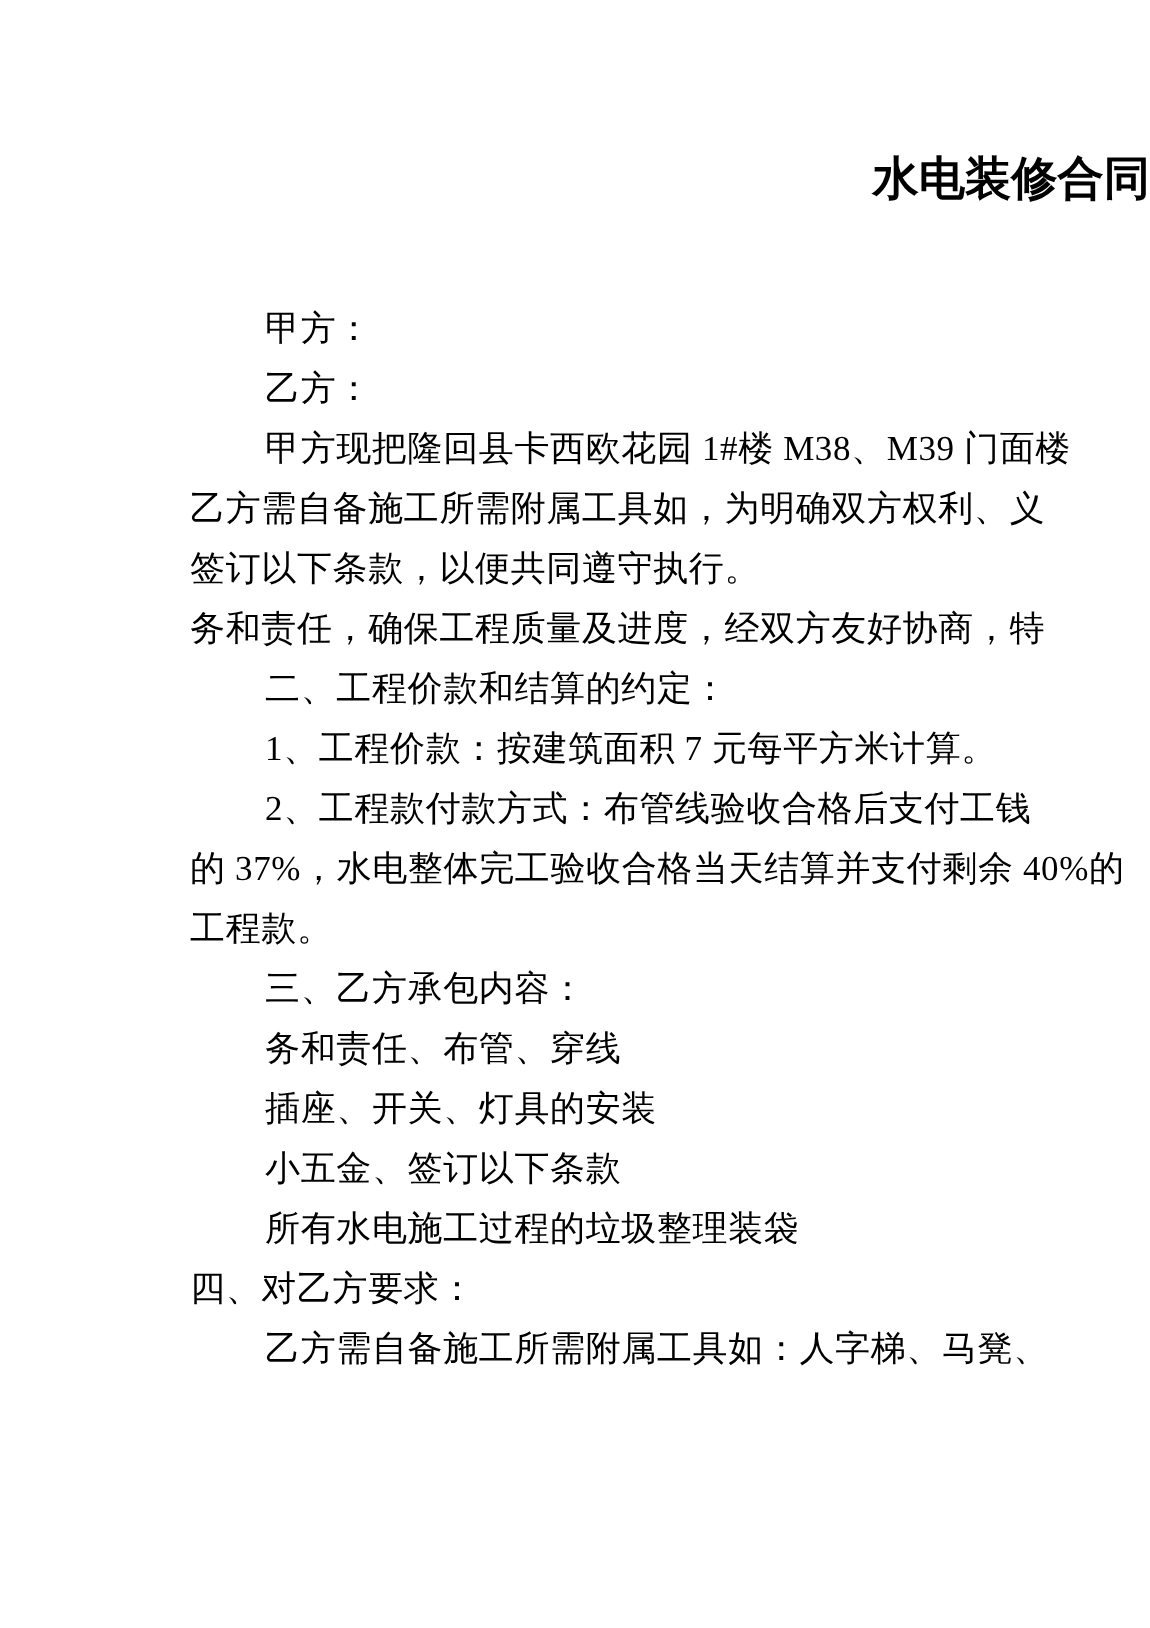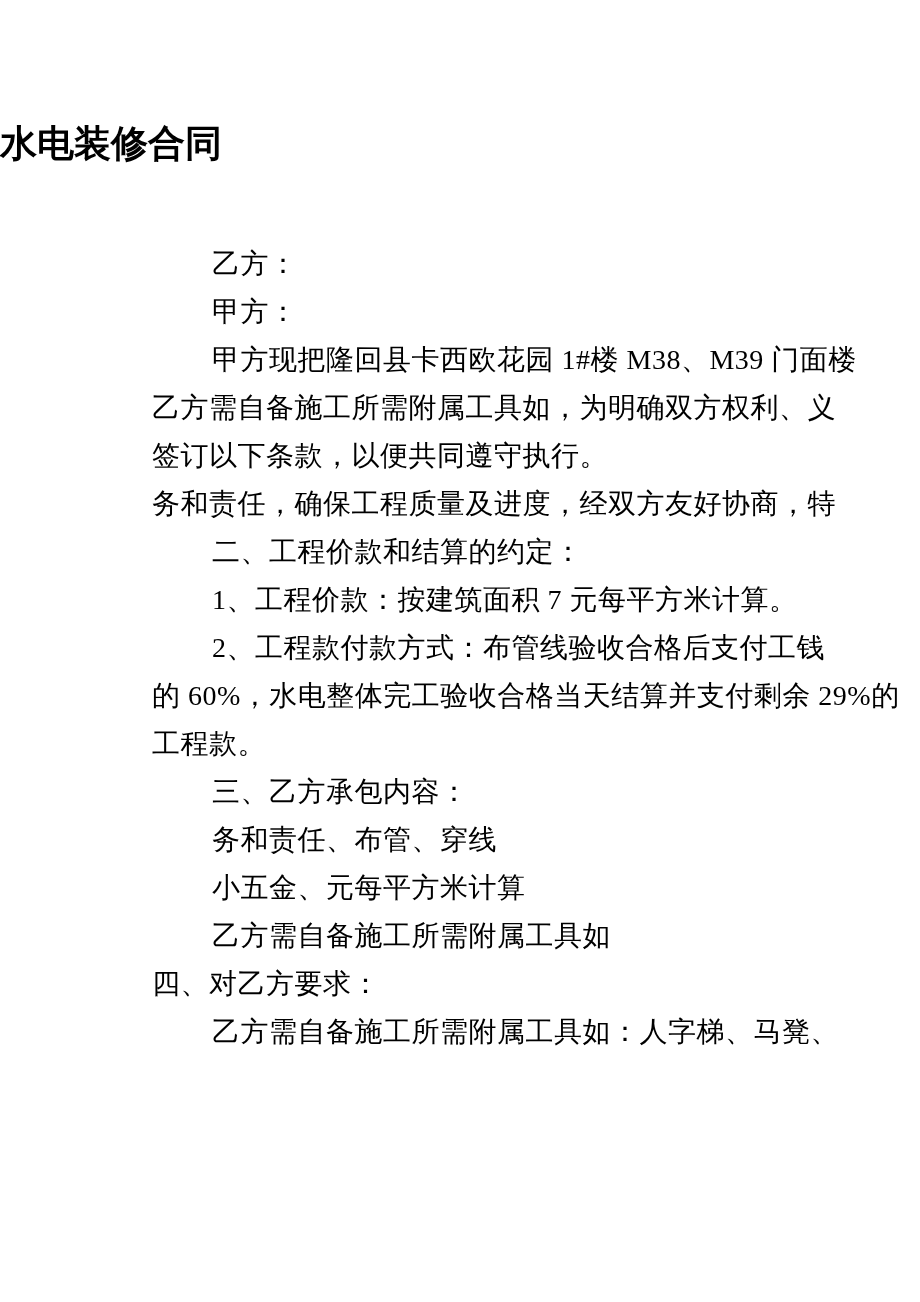--- a/index.html
+++ b/index.html
@@ -15,21 +15,21 @@
     color: #000000;
     font-family: "Liberation Serif", "DejaVu Serif", serif;
     overflow: hidden;
   }
   .doc-title {
     position: absolute;
     top: 116px;
     left: 0;
     width: 920px;
     margin: 0;
-    text-align: left;
+    text-align: right;
     font-size: 37px;
     line-height: 56px;
     font-weight: bold;
     letter-spacing: 0px;
     color: #000000;
   }
   .doc-body {
     position: absolute;
     top: 240px;
     left: 152px;
@@ -46,31 +46,32 @@
   .text-line.indent {
     padding-left: 60px;
   }
 </style>
 </head>
 <body>
 
 <div class="page">
   <h1 class="doc-title">水电装修合同</h1>
   <div class="doc-body">
+      <div class="text-line indent">甲方：</div>
       <div class="text-line indent">乙方：</div>
-      <div class="text-line indent">甲方：</div>
       <div class="text-line indent">甲方现把隆回县卡西欧花园 1#楼 M38、M39 门面楼</div>
       <div class="text-line">乙方需自备施工所需附属工具如，为明确双方权利、义</div>
       <div class="text-line">签订以下条款，以便共同遵守执行。</div>
       <div class="text-line">务和责任，确保工程质量及进度，经双方友好协商，特</div>
       <div class="text-line indent">二、工程价款和结算的约定：</div>
       <div class="text-line indent">1、工程价款：按建筑面积 7 元每平方米计算。</div>
       <div class="text-line indent">2、工程款付款方式：布管线验收合格后支付工钱</div>
-      <div class="text-line">的 60%，水电整体完工验收合格当天结算并支付剩余 29%的</div>
+      <div class="text-line">的 37%，水电整体完工验收合格当天结算并支付剩余 40%的</div>
       <div class="text-line">工程款。</div>
       <div class="text-line indent">三、乙方承包内容：</div>
       <div class="text-line indent">务和责任、布管、穿线</div>
-      <div class="text-line indent">小五金、元每平方米计算</div>
-      <div class="text-line indent">乙方需自备施工所需附属工具如</div>
+      <div class="text-line indent">插座、开关、灯具的安装</div>
+      <div class="text-line indent">小五金、签订以下条款</div>
+      <div class="text-line indent">所有水电施工过程的垃圾整理装袋</div>
       <div class="text-line">四、对乙方要求：</div>
       <div class="text-line indent">乙方需自备施工所需附属工具如：人字梯、马凳、</div>
     </div>
 </div>
 
 </body></html>

